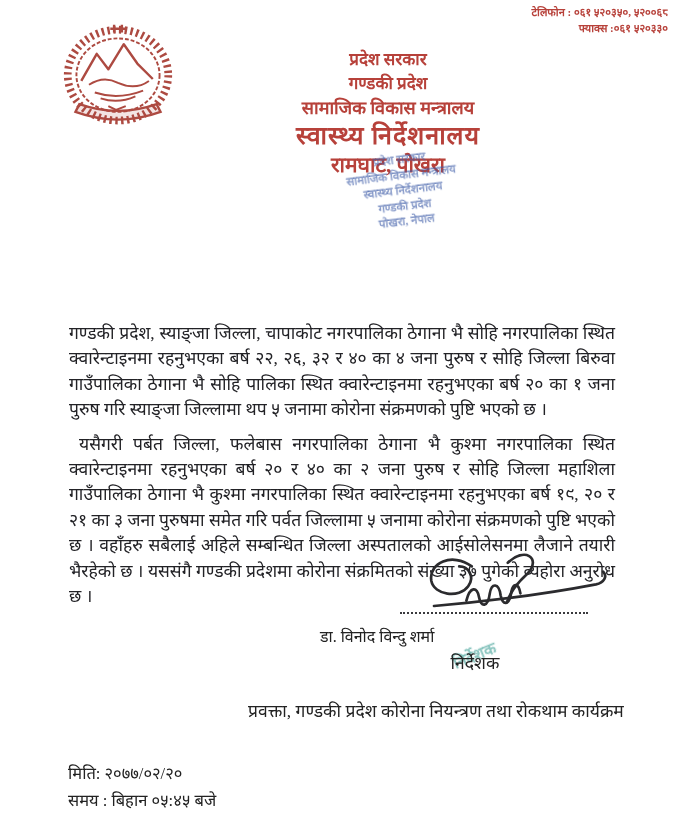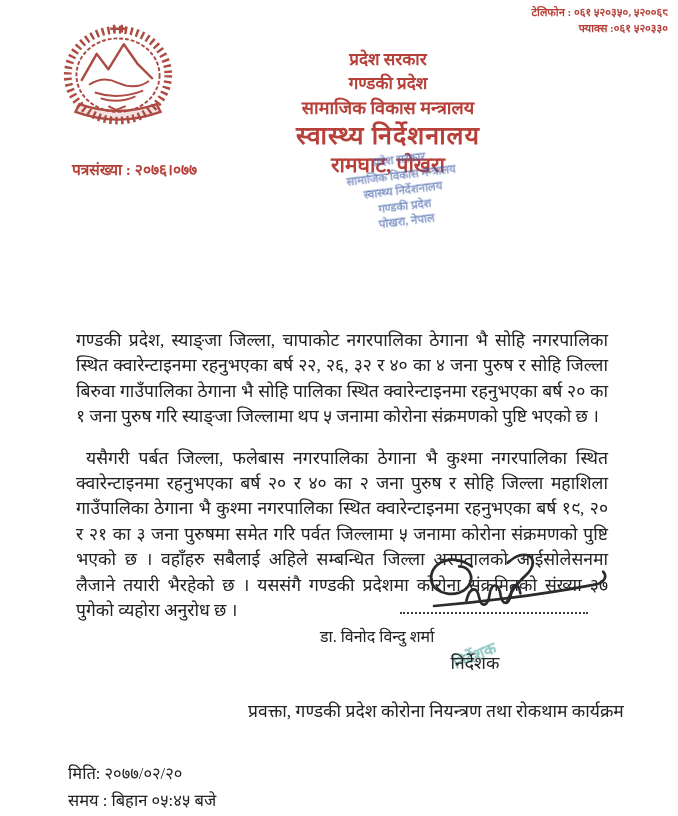--- a/index.html
+++ b/index.html
@@ -54,21 +54,21 @@
   .subject{
     position:absolute;left:0;top:246px;width:678px;
     text-align:center;font-size:17.5px;font-weight:600;color:#222;
   }
   
   .body-text{
     position:absolute;left:60px;right:54px;top:312px;
     font-size:17.5px;line-height:25.4px;
     text-align:justify;color:#222226;
   }
-  .body-text p{margin:16px;}
+  .body-text p{margin:9px;}
   .body-text p.indent{text-indent:10px;}
   
   .sig-svg{position:absolute;left:398px;top:552px;width:225px;height:72px;}
   .dotted-line{
     position:absolute;left:400px;top:612px;width:188px;height:0;
     border-bottom:2.5px dotted #3a3a3e;
   }
   .sig-name{
     position:absolute;left:320px;top:625px;width:290px;
     text-align:left;font-size:16px;color:#222;
@@ -139,21 +139,20 @@
 
   <div class="blue-stamp">
     <div>प्रदेश सरकार</div>
     <div>सामाजिक विकास मन्त्रालय</div>
     <div>स्वास्थ्य निर्देशनालय</div>
     <div>गण्डकी प्रदेश</div>
     <div>पोखरा, नेपाल</div>
   </div>
 
   <div class="refblock">
-    <div>पत्रसंख्या  : २०७६।०७७</div>
   </div>
 
 
   <div class="body-text">
     <p>गण्डकी प्रदेश, स्याङ्जा जिल्ला, चापाकोट नगरपालिका ठेगाना भै सोहि नगरपालिका स्थित क्वारेन्टाइनमा रहनुभएका बर्ष  २२, २६, ३२ र ४० का ४ जना पुरुष र सोहि जिल्ला बिरुवा गाउँपालिका ठेगाना भै सोहि पालिका स्थित क्वारेन्टाइनमा रहनुभएका बर्ष  २० का १ जना पुरुष गरि स्याङ्जा जिल्लामा थप ५ जनामा कोरोना संक्रमणको पुष्टि भएको छ ।</p>
     <p class="indent">यसैगरी पर्बत जिल्ला, फलेबास नगरपालिका ठेगाना भै कुश्मा नगरपालिका स्थित क्वारेन्टाइनमा रहनुभएका बर्ष  २० र ४० का २ जना पुरुष र सोहि जिल्ला महाशिला गाउँपालिका ठेगाना भै कुश्मा नगरपालिका स्थित क्वारेन्टाइनमा रहनुभएका बर्ष १९, २० र २१ का ३ जना पुरुषमा समेत गरि पर्वत जिल्लामा ५ जनामा कोरोना संक्रमणको पुष्टि भएको छ । वहाँहरु सबैलाई अहिले सम्बन्धित जिल्ला अस्पतालको आईसोलेसनमा लैजाने तयारी भैरहेको छ । यससंगै गण्डकी प्रदेशमा कोरोना संक्रमितको संख्या ३७ पुगेको व्यहोरा अनुरोध छ ।</p>
   </div>
 
   <div class="sig-svg">
     <svg viewBox="0 0 230 80" width="225" height="72" xmlns="http://www.w3.org/2000/svg">

